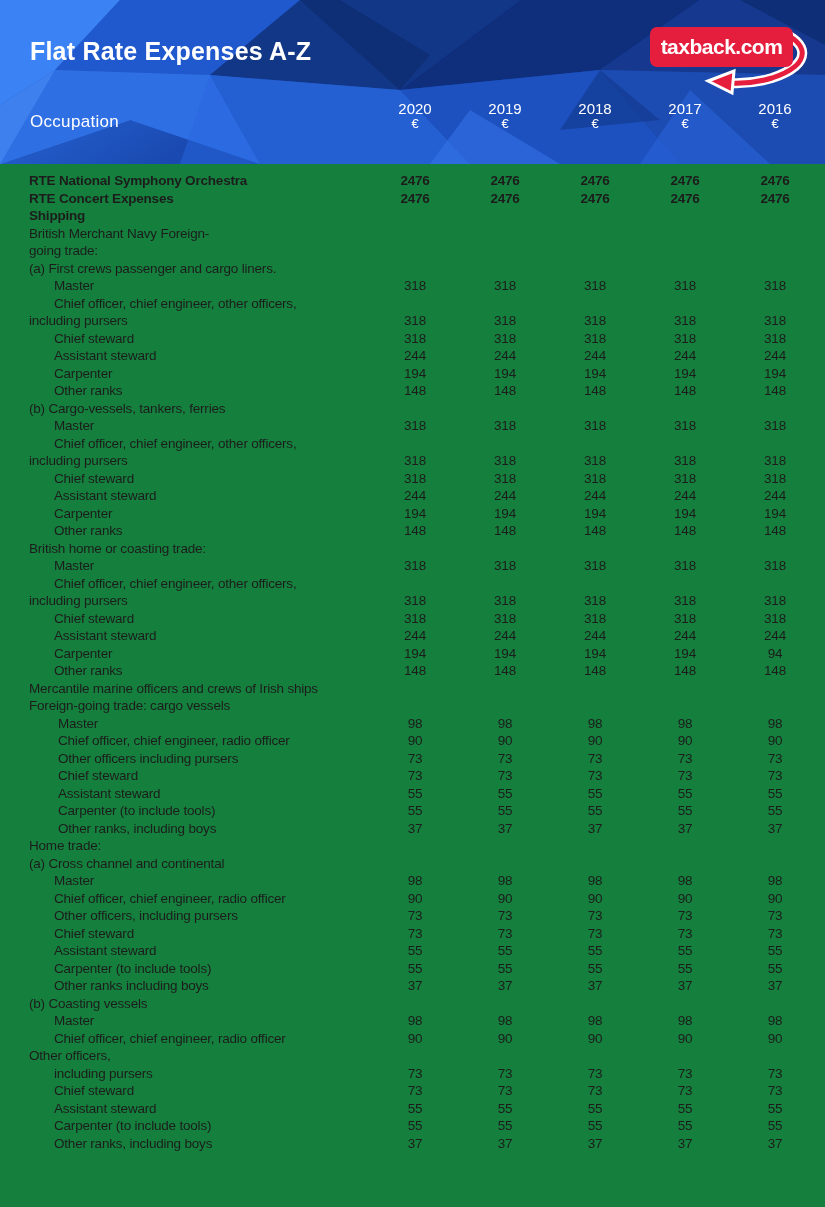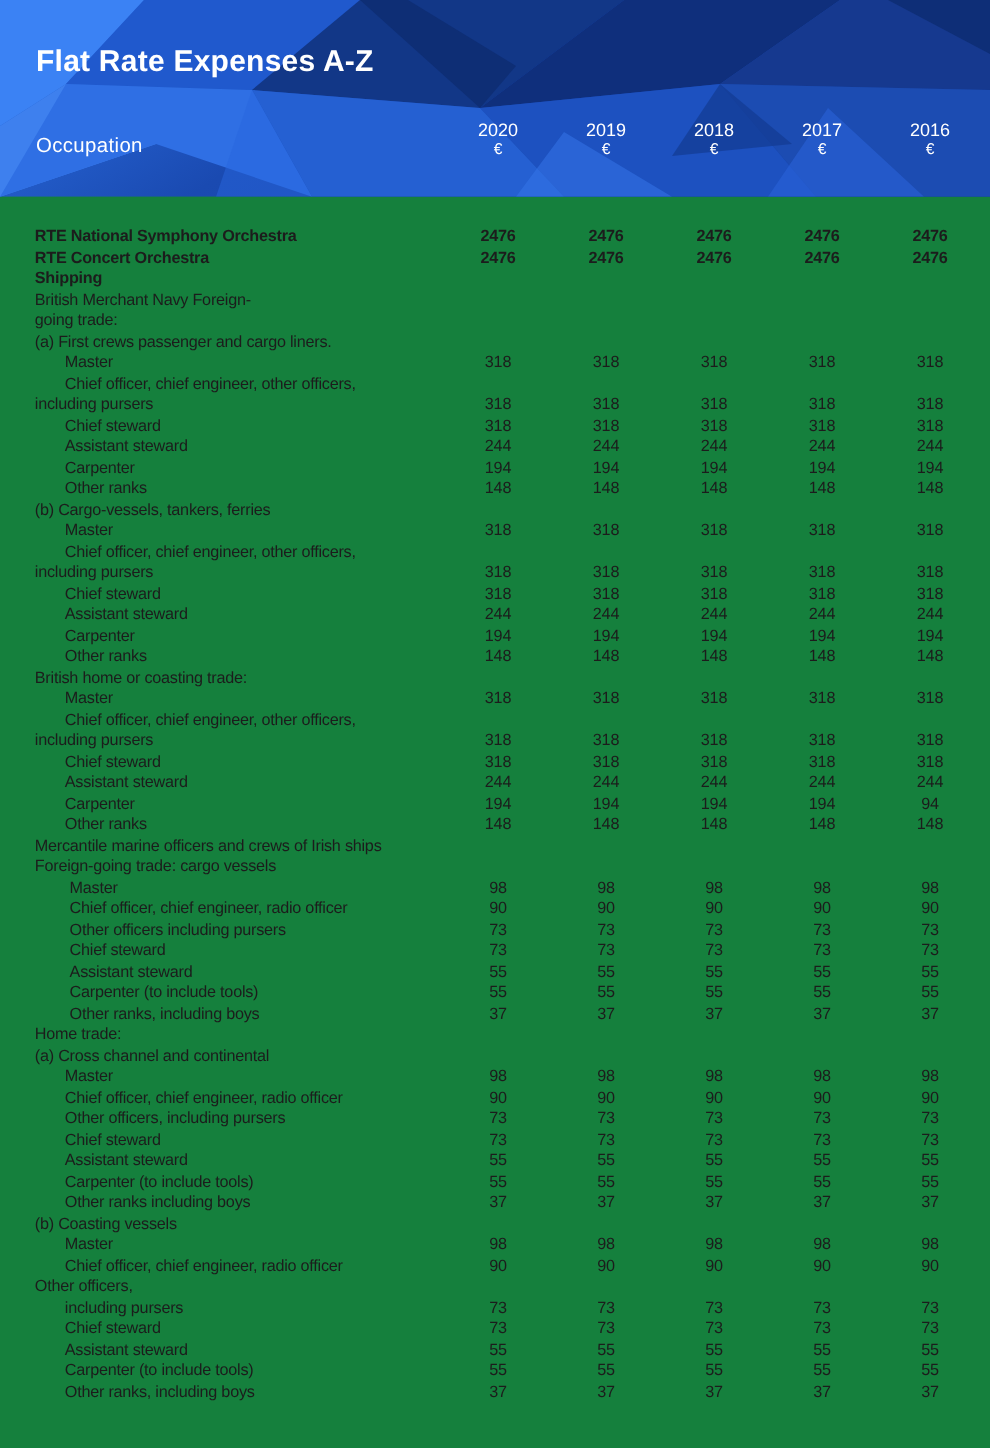--- a/index.html
+++ b/index.html
@@ -52,21 +52,21 @@
   }
   .year-col {
     position: absolute; top: 0;
     width: 90px; text-align: center;
     line-height: 1.15;
   }
   .year-col .yr  { font-size: 15px; }
   .year-col .eur { font-size: 13px; }
 
   
-  .tbl { position: absolute; left: 0; top: 164px; width: 755px; height: 1043px; border-radius: 19px; }
+  .tbl { position: absolute; left: 0; top: 148px; width: 755px; height: 1043px; border-radius: 19px; }
   #rows { padding-top: 24px; }
   .row {
     display: flex;
     height: 17.5px;
     align-items: center;
     font-size: 13.5px;
     letter-spacing: -0.2px;
     line-height: 17.5px;
   }
   .row.bold { font-weight: 700; }
@@ -114,20 +114,30 @@
       <polygon points="210,75 400,90 470,164 260,164" fill="#2560d2"></polygon>
       <polygon points="55,70 210,75 260,164 130,120 0,164" fill="#2f6fe4"></polygon>
       <polygon points="470,110 560,164 430,164" fill="#3574e8" opacity="0.55"></polygon>
       <polygon points="690,90 770,164 640,164" fill="#2a63d8" opacity="0.6"></polygon>
       <polygon points="210,75 260,164 180,164" fill="#2766dd" opacity="0.5"></polygon>
       <polygon points="600,70 660,120 560,130" fill="#123a92" opacity="0.7"></polygon>
     </svg>
 
     <h1 class="page-title">Flat Rate Expenses A-Z</h1>
 
+    <div class="logo-wrap">
+      <svg class="logo-arrow" viewBox="0 0 185 82" aria-hidden="true">
+        <path d="M 140,14 C 168,24 174,46 132,60 C 119,64 104,66 88,65" fill="none" stroke="#ffffff" stroke-width="10" stroke-linecap="round"></path>
+        <path d="M 140,14 C 168,24 174,46 132,60 C 119,64 104,66 88,65" fill="none" stroke="#e51e3d" stroke-width="5" stroke-linecap="round"></path>
+        <polygon points="68,63 94,53 92,75" fill="#e51e3d" stroke="#ffffff" stroke-width="3"></polygon>
+      </svg>
+      <div class="logo-box">
+        <span class="logo-text">taxback.com</span>
+      </div>
+    </div>
 
     <div class="cols-header">
       <div class="occupation-label">Occupation</div>
       <div id="year-cols">
           <div class="year-col" style="left: 370px;">
             <div class="yr">2020</div>
             <div class="eur">€</div>
           </div>
           <div class="year-col" style="left: 460px;">
             <div class="yr">2019</div>
@@ -153,21 +163,21 @@
     <div id="rows">
         <div class="row bold">
           <div class="lab ind0">RTE National Symphony Orchestra</div>
           <div class="val">2476</div>
           <div class="val">2476</div>
           <div class="val">2476</div>
           <div class="val">2476</div>
           <div class="val">2476</div>
         </div>
         <div class="row bold">
-          <div class="lab ind0">RTE Concert Orchestra</div>
+          <div class="lab ind0">RTE Concert Expenses</div>
           <div class="val">2476</div>
           <div class="val">2476</div>
           <div class="val">2476</div>
           <div class="val">2476</div>
           <div class="val">2476</div>
         </div>
         <div class="row bold">
           <div class="lab ind0">Shipping</div>
           <div class="val"></div>
           <div class="val"></div>

